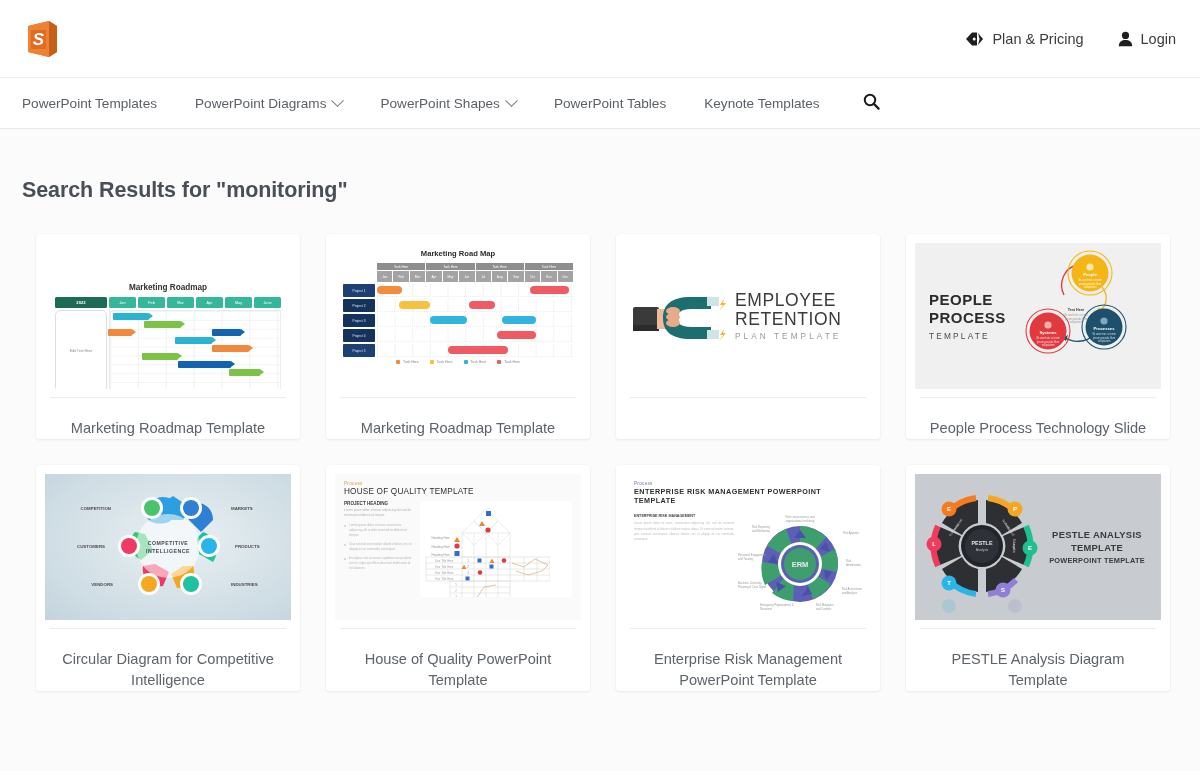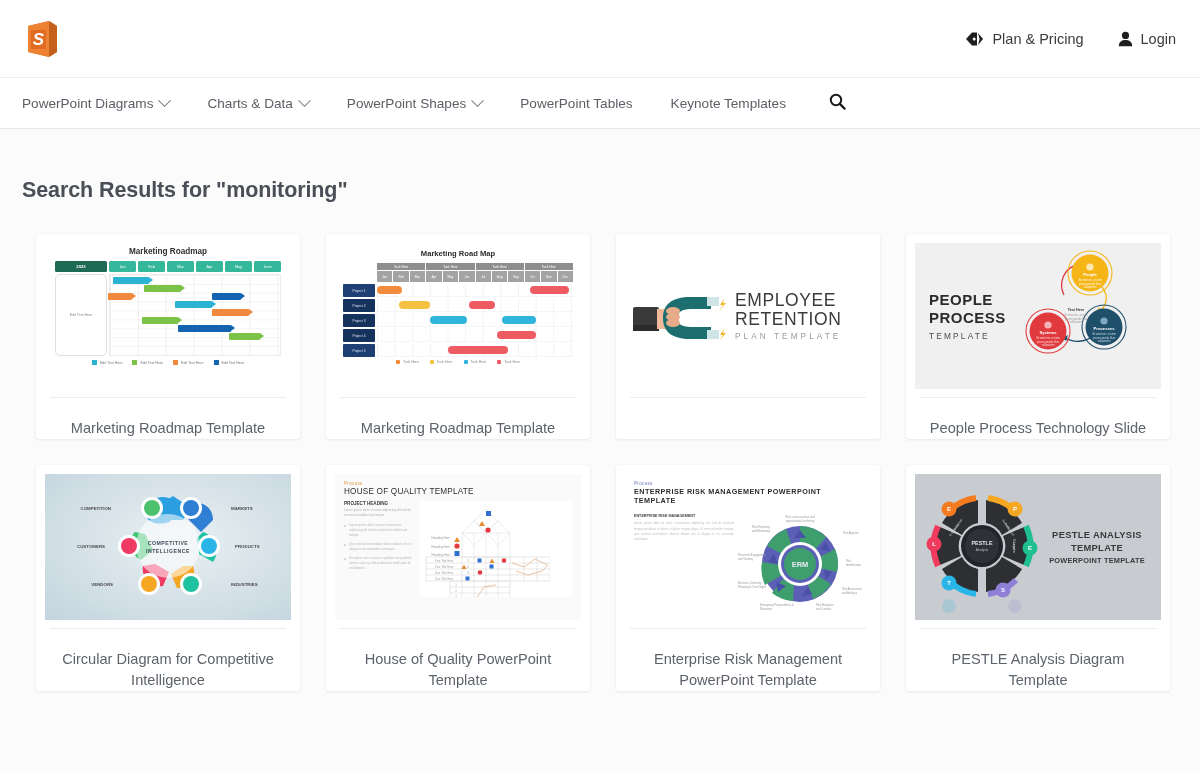--- a/index.html
+++ b/index.html
@@ -98,21 +98,21 @@
   .card-title {
     flex: 1;
     font-size: 14.6px;
     color: #5d636b;
     text-align: center;
     padding: 20px 16px 0 16px;
     line-height: 1.45;
   }
 
   
-  .t1 { padding: 4px 10px 0 10px; }
+  .t1 { padding: 4px 10px 0 10px; margin-top: 36px; }
   .t1 .title { text-align:center; font-size:8.2px; font-weight:700; color:#2f2f2f; margin-bottom:5px;}
   .t1 .hdr { display:flex; gap:2px; }
   .t1 .hdr div { height:11px; border-radius:1.5px; }
   .t1 .hdr .yr { width:52px; background:#1e6b55; }
   .t1 .hdr .mo { flex:1; background:#35b79b; }
   .t1 .body { display:flex; gap:2px; margin-top:2px; height:82px; }
   .t1 .leftbox { width:52px; border:1px solid #dedede; border-radius:5px; }
   .t1 .gchart { flex:1; position:relative; border:1px solid #ececec;
     background-image: linear-gradient(to right,#f0f0f0 1px,transparent 1px),
                       linear-gradient(to bottom,#f4f4f4 1px,transparent 1px);
@@ -222,25 +222,24 @@
           <path d="M0.8,15.2 C0.8,10.8 4,9 7.5,9 C11,9 14.2,10.8 14.2,15.2 Z" fill="#1f1f1f"></path>
         </svg>
       </span>
       <span>Login</span>
     </a>
   </div>
 </div>
 
 <nav class="nav-bar">
   <div class="nav-item">
+    <span>PowerPoint Templates</span>
+  </div>
+  <div class="nav-item">
     <span>PowerPoint Diagrams</span>
-    <span class="caret"></span>
-  </div>
-  <div class="nav-item">
-    <span>Charts &amp; Data</span>
     <span class="caret"></span>
   </div>
   <div class="nav-item">
     <span>PowerPoint Shapes</span>
     <span class="caret"></span>
   </div>
   <div class="nav-item">
     <span>PowerPoint Tables</span>
   </div>
   <div class="nav-item">

